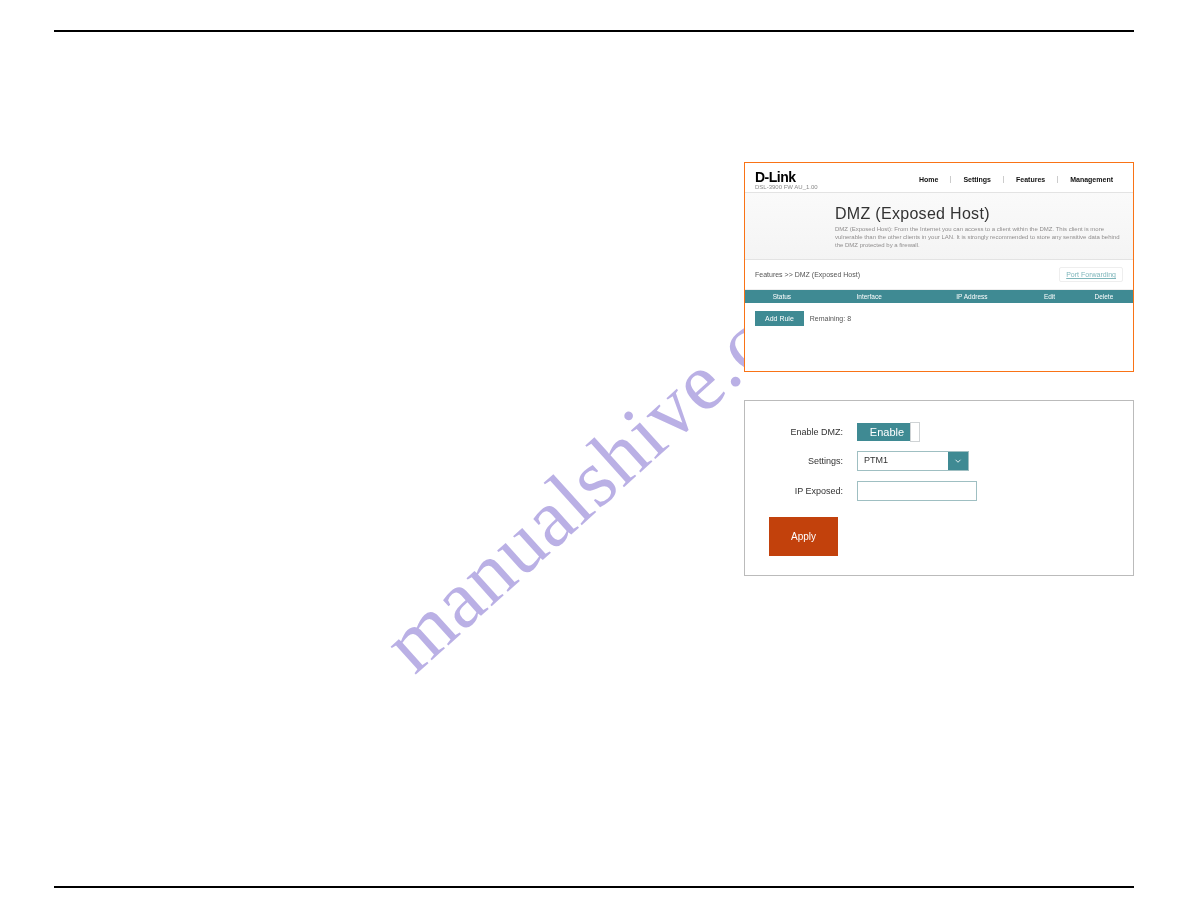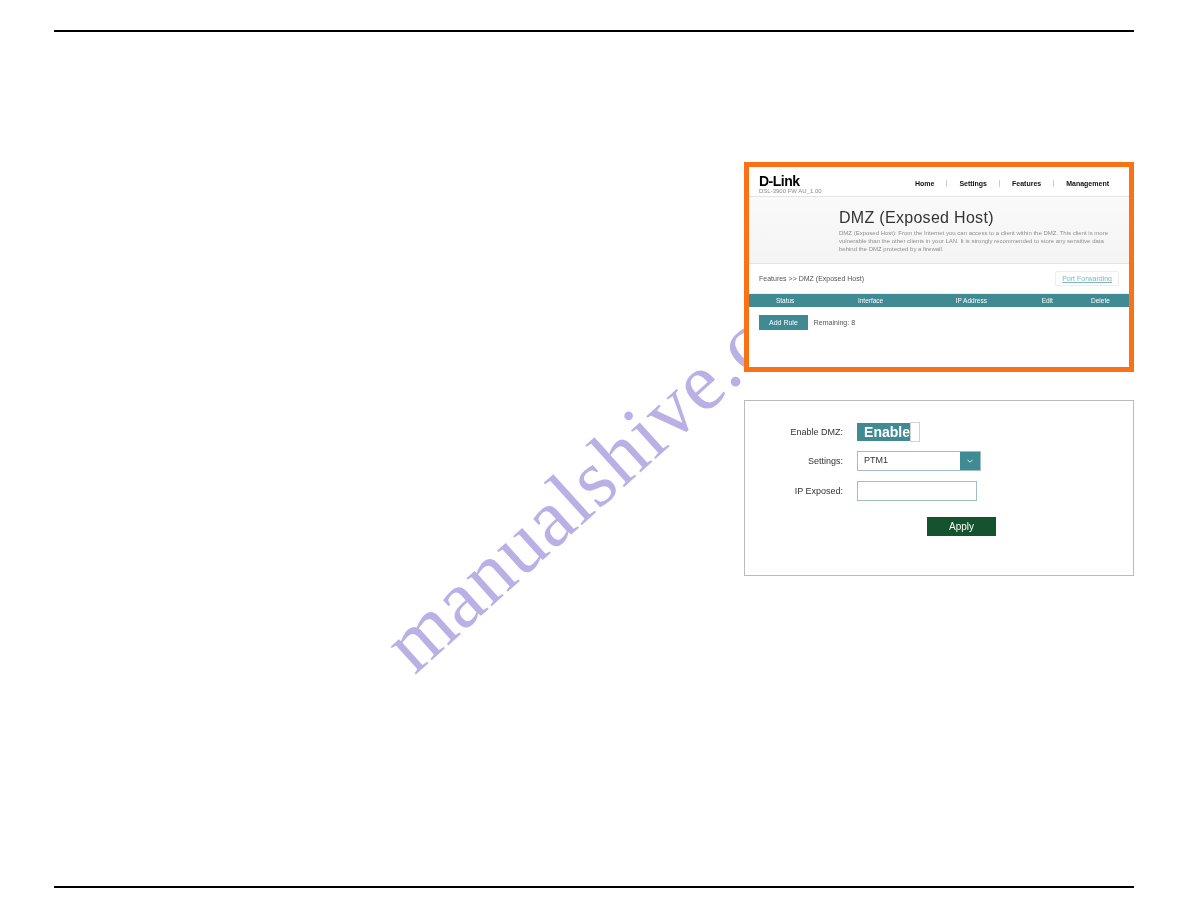--- a/index.html
+++ b/index.html
@@ -3,21 +3,21 @@
   <meta charset="utf-8">
   <style>
     * { box-sizing: border-box; margin: 0; padding: 0; }
     html, body { width: 1188px; height: 918px; font-family: Arial, sans-serif; background: #fff; }
     .page { position: relative; width: 1188px; height: 918px; padding: 30px 54px 0 54px; }
     .hr { border-top: 2px solid #000; width: 100%; }
     .footer-hr { position: absolute; left: 54px; right: 54px; bottom: 30px; border-top: 2px solid #000; }
     .content { position: relative; width: 100%; height: 100%; }
     .screenshot1 {
       position: absolute; top: 130px; right: 0; width: 390px; height: 210px;
-      border: 5px solid #f97316; background: #fff;
+      border: 1px solid #f97316; background: #fff;
     }
     .s1-header { display: flex; align-items: center; justify-content: space-between; padding: 6px 8px 2px 10px; }
     .s1-logo { font-family: "Arial Black", Arial, sans-serif; font-weight: 900; font-size: 14px; letter-spacing: -0.5px; }
     .s1-sub { font-size: 6px; color: #888; margin-top: -1px; }
     .s1-nav { display: flex; gap: 0; font-size: 7px; color: #111; font-weight: 600; }
     .s1-nav span { padding: 0 12px; border-left: 1px solid #ccc; }
     .s1-nav span:first-child { border-left: none; }
     .s1-band { background: linear-gradient(#fafafa,#f4f4f4); border-top: 1px solid #e3e3e3; border-bottom: 1px solid #e3e3e3; padding: 12px 10px 10px 90px; }
     .s1-title { font-size: 16px; font-weight: 300; color: #333; letter-spacing: 0.3px; }
     .s1-desc { font-size: 6px; color: #908e8e; line-height: 1.35; margin-top: 2px; max-width: 290px; }
@@ -33,27 +33,27 @@
       position: absolute; top: 368px; right: 0; width: 390px; height: 176px;
       border: 1px solid #bbb; background: #fff; padding: 10px 14px 12px 24px;
     }
     .s2-header { display:flex; justify-content: space-between; align-items: flex-start; }
     .s2-title { color: #3f8a93; font-size: 15px; font-weight: 300; }
     .s2-close { width: 18px; height: 18px; }
     .s2-close svg { width: 18px; height: 18px; }
     .s2-form { margin-top: 12px; }
     .s2-row { display:flex; align-items:center; margin-bottom: 10px; gap: 14px; }
     .s2-label { width: 74px; text-align: right; font-size: 9px; color: #333; }
-    .toggle { position: relative; width: 60px; height: 18px; background: #3f8a93; color: #fff; font-size: 14px; display:flex; align-items:center; justify-content:center;font-weight:bold; }
+    .toggle { position: relative; width: 60px; height: 18px; background: #3f8a93; color: #fff; font-size: 11px; display:flex; align-items:center; justify-content:center; }
     .toggle-knob { position:absolute; right:-3px; top:-1px; width: 10px; height: 20px; background:#fff; border:1px solid #cfd3d5; }
-    .select { position: relative; width: 124px; height: 20px; border: 1px solid #9fbfc2; font-size: 9px; padding: 3px 6px; color:#333; background:#fff; }
+    .select { position: relative; width: 112px; height: 20px; border: 1px solid #9fbfc2; font-size: 9px; padding: 3px 6px; color:#333; background:#fff; }
     .select-arr { position:absolute; right:0; top:0; width:20px; height:100%; background:#3f8a93; display:flex; align-items:center; justify-content:center; }
     .select-arr svg { width:10px; height:10px; }
     .tinput { width: 120px; height: 20px; border: 1px solid #9fbfc2; font-size: 9px; padding: 2px 6px; color:#333; background:#fff; }
-    .apply-btn { background:#14532d; color:#fff; border:none; font-size:10px; padding: 4px 22px; margin-left: 158px; margin-top: 6px;}
+    .apply-btn { background:#c2410c; color:#fff; border:none; font-size:10px; padding: 14px 22px; margin-top: 6px;}
     .watermark {
       position: absolute; left: 52%; top: 48%; transform: translate(-50%,-50%) rotate(-42deg);
       font-size: 82px; font-family: Georgia, 'Times New Roman', serif;
       color: rgba(110, 90, 200, 0.48); letter-spacing: 1px; white-space: nowrap;
       pointer-events: none; font-weight: 500;
     }
   </style>
 </head>
 <body>
 

